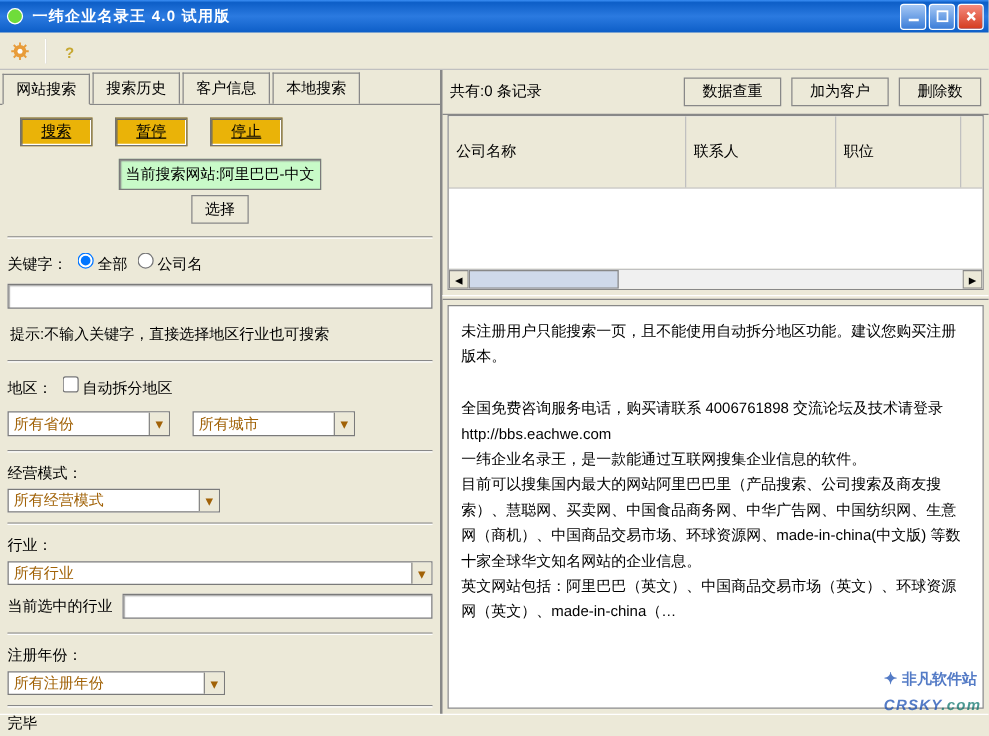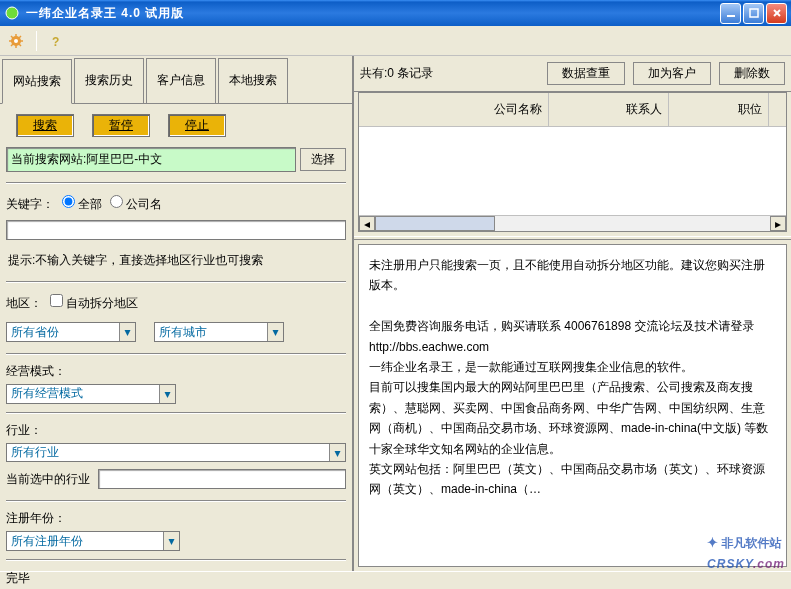--- a/index.html
+++ b/index.html
@@ -15,68 +15,68 @@
 
 .toolbar { height: 30px; background: #ece9d8; display:flex; align-items:center; padding: 0 6px; gap: 10px; border-bottom: 1px solid #c0c0c0; }
 .toolbar-icon { width:20px; height:20px; display:flex; align-items:center; justify-content:center; cursor:pointer; }
 .toolbar-sep { width:1px; height:20px; background:#b0b0b0; border-right:1px solid #fff; }
 
 .workarea { display:flex; height: calc(589px - 26px - 30px - 18px); }
 
 .left-panel { width: 354px; border-right: 2px solid #888; display:flex; flex-direction:column; }
 
 .tabstrip { display:flex; border-bottom:1px solid #888; padding: 2px 2px 0 2px; }
-.tab { padding: 13px 10px; border: 1px solid #888; border-bottom: none; background: #ece9d8; margin-right: 2px; cursor:pointer; }
+.tab { padding: 3px 10px; border: 1px solid #888; border-bottom: none; background: #ece9d8; margin-right: 2px; cursor:pointer; }
 .tab.active { background: #ece9d8; position: relative; top: 1px; border-bottom: 1px solid #ece9d8; }
 
 .search-area { padding: 6px; display:flex; flex-direction:column; gap:4px; flex:1; overflow:hidden; }
 .btnrow { display:flex; gap: 18px; padding: 4px 10px; }
 .btn { padding: 2px 16px; border: 1px solid #737373; background: #eab308; box-shadow: 1px 1px 0 #666 inset, -1px -1px 0 #fff inset; cursor:pointer;text-decoration:underline; }
 
-.siterow { display:flex; align-items:center; gap:4px; padding: 2px 0; }
+.siterow { display:flex; align-items:center; gap:4px; padding: 2px 0; flex-direction: column; }
 .site-display { flex:1; background: #c8fac8; border:1px solid #7a7a7a; padding:3px 4px; box-shadow: inset 1px 1px 1px #888; white-space:nowrap; overflow:hidden; }
 .select-btn { padding: 2px 10px; border:1px solid #888; background:#ece9d8; cursor:pointer; }
 
 .group-sep { border-top: 1px solid #888; border-bottom: 1px solid #fff; margin: 4px 0; }
 
 .lblrow { display:flex; align-items:center; gap:8px; padding: 3px 0; }
 .lblrow label { white-space:nowrap; }
 input[type=radio], input[type=checkbox] { margin-right: 3px; }
 input[type=text] { border:1px solid #7a7a7a; padding: 2px; box-shadow: inset 1px 1px 1px #aaa; }
 
 .hint { padding: 4px 2px; }
 .dropdown { display:inline-flex; align-items:center; height: 20px; border:1px solid #7a7a7a; background:#fff; min-width: 100px; cursor:pointer; }
-.dropdown.blue { color: #0369a1; }
+.dropdown.blue { color: #a16207; }
 .dropdown .dd-text { flex:1; padding: 0 4px; }
 .dropdown .dd-arrow { width:16px; height:100%; background:#ece9d8; border-left:1px solid #888; display:flex; align-items:center; justify-content:center; }
 
 .right-panel { flex:1; display:flex; flex-direction:column; }
 .right-top { padding: 6px; display:flex; align-items:center; gap: 8px; border-bottom:1px solid #888; }
 .right-top .count-lbl { flex:1; }
 .right-btn { padding: 2px 14px; border:1px solid #888; background:#ece9d8; cursor:pointer; }
 
 .grid-wrap { height: 140px; border:1px solid #888; margin: 0 4px 4px 4px; background:#fff; position:relative; overflow:hidden; }
 .grid-header { display:flex; background:#ece9d8; border-bottom:1px solid #c0c0c0; }
-.grid-header .col { padding: 8px 6px; border-right:1px solid #c0c0c0; text-align:right; }
+.grid-header .col { padding: 20px 6px; border-right:1px solid #c0c0c0; text-align:left; }
 .grid-body { height: 100px; background:#fff; }
 .hscroll { position:absolute; bottom:0; left:0; right:0; height:16px; background:#ece9d8; border-top:1px solid #c0c0c0; display:flex; }
 .hscroll .sbtn { width:16px; background:#ece9d8; border:1px solid #888; display:flex; align-items:center; justify-content:center; cursor:pointer; }
 .hscroll .track { flex:1; background:#f0f0f0; position:relative; }
 .hscroll .thumb { position:absolute; left:0; top:0; bottom:0; width:120px; background:#cfd9ea; border:1px solid #888; cursor:pointer; }
 
 .splitter-h { height:4px; background:#ece9d8; border-top:1px solid #fff; border-bottom:1px solid #888; cursor:row-resize; }
 
 .info-pane { flex:1; margin: 4px; border:1px solid #888; background:#fff; padding: 10px; overflow:hidden; line-height: 1.7; font-size:13px; }
 
 .statusbar { height:14px; background:#ece9d8; border-top:1px solid #fff; display:flex; align-items:center; padding:0 6px; }
 
 .watermark { position:absolute; right:6px; bottom:16px; opacity:0.75; pointer-events:none; }
 .watermark .wm-top { color:#1b4fb3; font-size:13px; font-weight:bold; }
 .watermark .wm-bot { color:#1b4fb3; font-size:18px; font-weight:bold; font-style:italic; letter-spacing:1px; }
-.watermark .wm-bot .dot { color:#701a75; }
+.watermark .wm-bot .dot { color:#0f766e; }
 </style>
 </head>
 <body>
 
 <div class="titlebar">
   <span class="app-icon">
     <svg width="14" height="14">
         <circle cx="7" cy="7" r="6" fill="#6fdc3a" stroke="#fff" stroke-width="1"></circle>
       </svg>
   </span>

